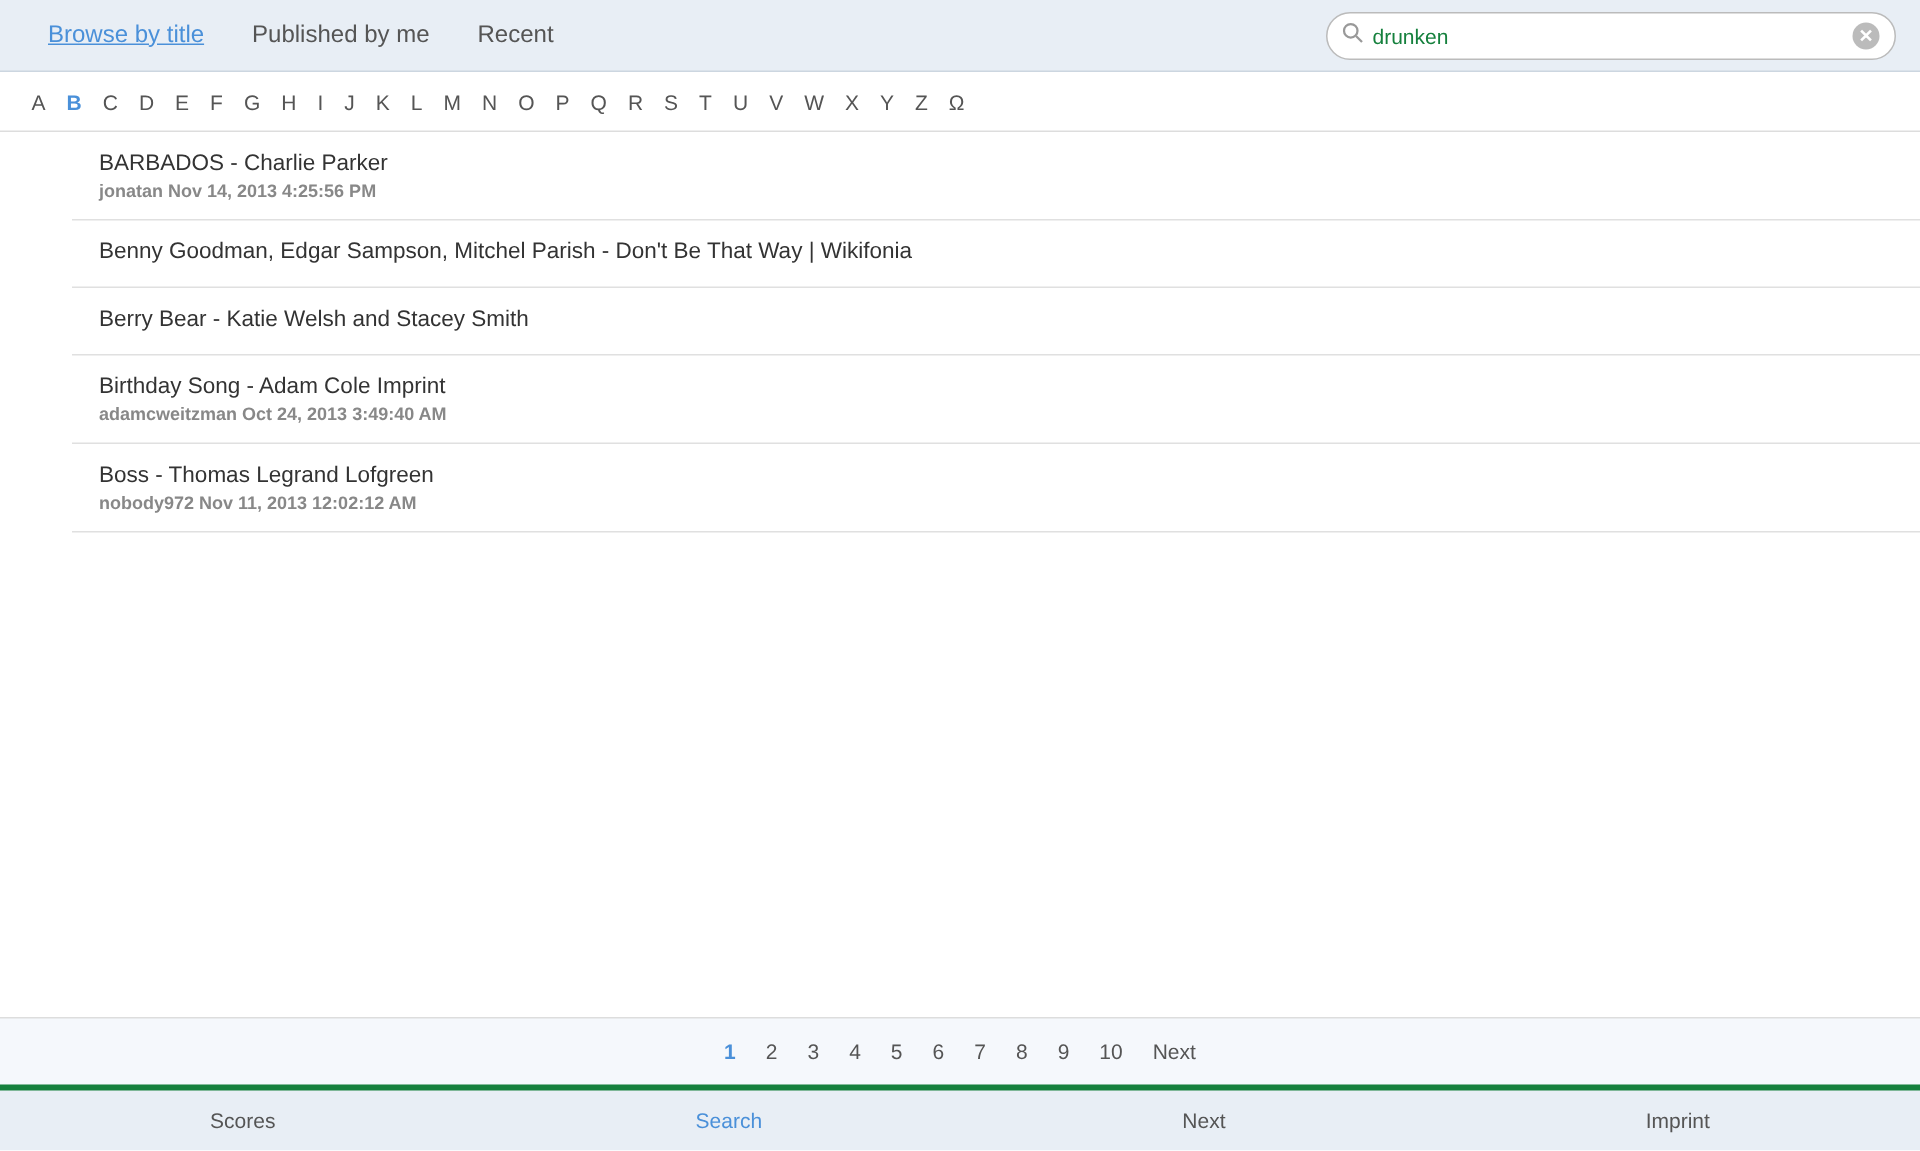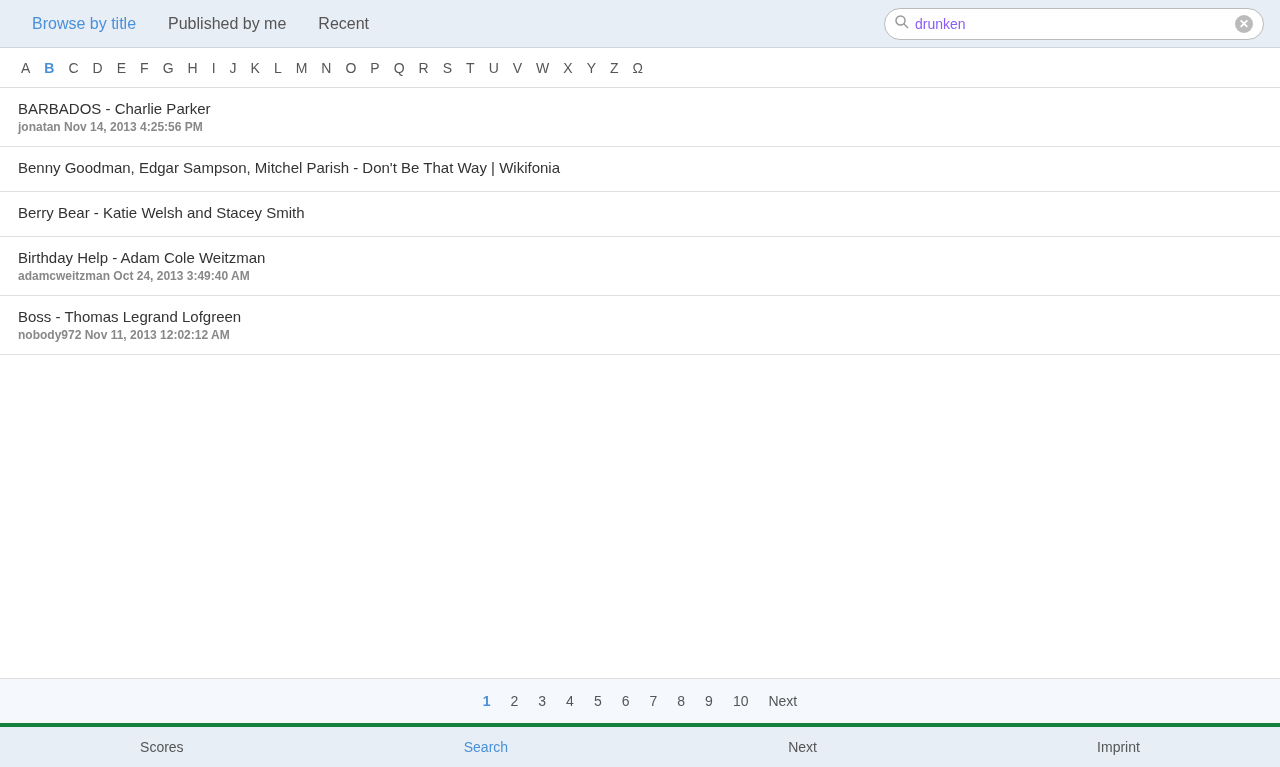--- a/index.html
+++ b/index.html
@@ -8,31 +8,31 @@
     
     .top-nav {
       display: flex; align-items: center; padding: 0 16px; height: 48px;
       background: #e8eef5; border-bottom: 1px solid #ccd6e0;
       flex-shrink: 0;
     }
     .nav-tab {
       font-size: 16px; color: #4a90d9; text-decoration: none; padding: 0 16px;
       cursor: pointer; background: none; border: none; font-family: inherit;
     }
-    .nav-tab.active { color: #4a90d9; font-weight: 500; }
+    .nav-tab.active { color: #4a90d9; font-weight: 500; text-decoration: underline; }
     .nav-tab.inactive { color: #555; }
 
     .search-box {
       margin-left: auto; display: flex; align-items: center;
       background: #fff; border: 1px solid #bbb; border-radius: 20px;
       padding: 4px 10px; width: 380px; height: 32px;
     }
     .search-icon-svg { color: #999; margin-right: 6px; flex-shrink: 0; }
     .search-input {
-      border: none; outline: none; flex: 1; font-size: 14px; color: #8b5cf6;
+      border: none; outline: none; flex: 1; font-size: 14px; color: #15803d;
       background: transparent;
     }
     .clear-icon {
       width: 18px; height: 18px; background: #bbb; border-radius: 50%;
       display: flex; align-items: center; justify-content: center;
       cursor: pointer; flex-shrink: 0; color: #fff; font-size: 12px;
       font-weight: bold;
     }
 
     
@@ -41,21 +41,21 @@
       height: 40px; border-bottom: 1px solid #ddd; background: #fff;
       flex-shrink: 0; gap: 4px;
     }
     .alpha-letter {
       font-size: 14px; color: #555; padding: 2px 5px; cursor: pointer;
       text-decoration: none; background: none; border: none; font-family: inherit;
     }
     .alpha-letter.active { color: #4a90d9; font-weight: bold; }
 
     
-    .list-area { flex: 1; overflow-y: auto; background: #fff; }
+    .list-area { flex: 1; overflow-y: auto; background: #fff; padding-left: 48px; }
     .list-item {
       padding: 12px 18px; border-bottom: 1px solid #e0e0e0; cursor: pointer;
     }
     .item-title { font-size: 15px; color: #333; margin-bottom: 3px; }
     .item-meta { font-size: 12px; color: #888; font-weight: bold; }
 
     
     .pagination {
       display: flex; align-items: center; justify-content: center;
       padding: 12px 0; border-top: 1px solid #ddd; background: #f5f8fc;
@@ -137,21 +137,21 @@
       <div class="item-title">BARBADOS - Charlie Parker</div>
       <div class="item-meta">jonatan Nov 14, 2013 4:25:56 PM</div>
     </div>
     <div class="list-item">
       <div class="item-title">Benny Goodman, Edgar Sampson, Mitchel Parish - Don't Be That Way | Wikifonia</div>
     </div>
     <div class="list-item">
       <div class="item-title">Berry Bear - Katie Welsh and Stacey Smith</div>
     </div>
     <div class="list-item">
-      <div class="item-title">Birthday Help - Adam Cole Weitzman</div>
+      <div class="item-title">Birthday Song - Adam Cole Imprint</div>
       <div class="item-meta">adamcweitzman Oct 24, 2013 3:49:40 AM</div>
     </div>
     <div class="list-item">
       <div class="item-title">Boss - Thomas Legrand Lofgreen</div>
       <div class="item-meta">nobody972 Nov 11, 2013 12:02:12 AM</div>
     </div>
   </div>
 
 <div class="pagination" id="pagination">
     <button class="page-link current">1</button>

